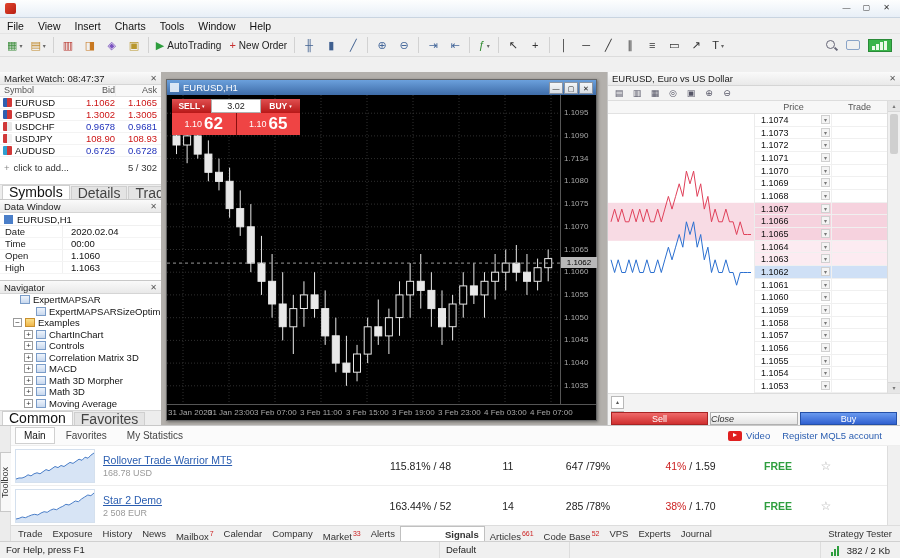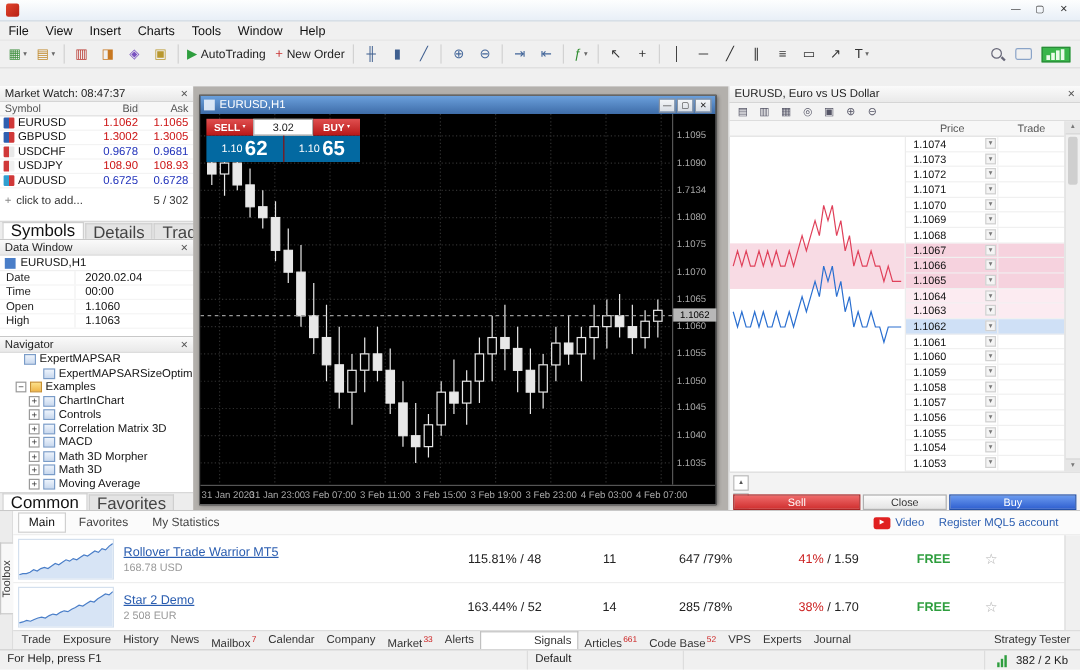--- a/index.html
+++ b/index.html
@@ -98,21 +98,21 @@
   .wick{stroke:#e8e8e8;stroke-width:1;}
   .cup{fill:#000;stroke:#e8e8e8;stroke-width:1;}
   .cdn{fill:#e8e8e8;stroke:#e8e8e8;stroke-width:1;}
   .cpl{stroke:#999;stroke-dasharray:3 3;stroke-width:1;}
 
   .oct{position:absolute;left:5px;top:4px;width:128px;}
   .oct-top{display:flex;height:14px;}
   .oct-sell,.oct-buy{width:39px;background:linear-gradient(#e05050,#b81818);color:#fff;font-weight:bold;font-size:8.5px;display:flex;align-items:center;justify-content:center;gap:2px;}
   .oct-spread{flex:1;background:#fff;border:1px solid #b0b0b0;display:flex;align-items:center;justify-content:center;font-size:9px;color:#222;}
   .oct-caret{font-size:5px;}
-  .oct-bottom{display:flex;height:22px;background:#0369a1;color:#fff;}
+  .oct-bottom{display:flex;height:22px;background:#ef4444;color:#fff;}
   .oct-price{flex:1;display:flex;align-items:flex-start;justify-content:center;padding-top:2px;}
   .oct-price.sellside{border-right:1px solid #8a0f0f;}
   .oct-small{font-size:9px;margin-top:4px;}
   .oct-big{font-size:17px;font-weight:bold;line-height:1.1;margin-left:2px;}
 
   
   .dom-panel{position:absolute;left:607px;top:0;width:293px;height:353px;background:#fff;border-left:1px solid #c8c8c8;}
   .dom-toolbar{height:15px;background:#f3f3f3;border-bottom:1px solid #ddd;display:flex;align-items:center;padding-left:3px;gap:2px;}
   .dom-tb-btn{width:16px;height:13px;font-size:9px;color:#556;text-align:center;line-height:12px;}
   .dom-content{position:absolute;top:29px;left:0;right:13px;bottom:32px;}
@@ -134,21 +134,21 @@
   .scr-thumb{margin:2px 2px;height:40px;background:#cfcfcf;border-radius:2px;}
   .dom-controls{position:absolute;left:0;right:0;bottom:0;height:32px;background:#f3f3f3;border-top:1px solid #ddd;padding:2px 3px;}
   .dc-row1{display:flex;gap:2px;height:13px;margin-bottom:3px;flex-direction:column;}
   .dc-spin{width:13px;height:13px;border:1px solid #b8b8b8;background:#fff;font-size:6px;text-align:center;line-height:11px;color:#555;}
   .dc-field{height:13px;border:1px solid #b8b8b8;background:#fff;display:flex;align-items:center;padding:0 3px;font-size:9px;}
   .dc-lot{width:46px;}
   .dc-sm{width:30px;color:#999;}
   .dc-caret{margin-left:auto;font-size:5px;color:#777;}
   .dc-row2{display:flex;gap:2px;height:13px;}
   .btn-sell{flex:1;background:linear-gradient(#ef6a6a,#d03030);color:#fff;font-size:9px;text-align:center;line-height:12px;border:1px solid #a82424;}
-  .btn-close{width:70px;background:linear-gradient(#fcfcfc,#e4e4e4);border:1px solid #b0b0b0;font-size:9px;text-align:center;line-height:12px;color:#333;}
+  .btn-close{width:88px;background:linear-gradient(#fcfcfc,#e4e4e4);border:1px solid #b0b0b0;font-size:9px;line-height:12px;color:#333;font-style:italic;}
   .btn-buy{flex:1;background:linear-gradient(#6a9aef,#3060d0);color:#fff;font-size:9px;text-align:center;line-height:12px;border:1px solid #2450a8;}
 
   
   .tbx{position:absolute;top:425px;left:0;width:900px;height:116px;background:#f0f0f0;border-top:1px solid #c8c8c8;}
   .tbx-side{position:absolute;left:0;top:0;width:11px;height:116px;background:#ececec;border-right:1px solid #ddd;}
   .tbx-vtab{position:absolute;left:0;top:26px;width:11px;height:60px;background:#f8f8f8;border:1px solid #c8c8c8;border-left:none;writing-mode:vertical-rl;transform:rotate(180deg);font-size:9px;color:#333;text-align:center;line-height:9px;}
   .tbx-main{position:absolute;left:11px;top:0;right:0;height:100px;background:#fff;border-bottom:1px solid #ddd;}
   .sig-tabs{height:20px;display:flex;align-items:center;padding-left:4px;gap:2px;background:#fbfbfb;border-bottom:1px solid #eee;}
   .sig-tab{padding:2px 8px;font-size:10px;color:#444;border:1px solid transparent;}
   .sig-tab.active{background:#fff;border-color:#d0d0d0;color:#111;}
@@ -166,21 +166,21 @@
   .growth{width:115px;}
   .weeks{width:60px;}
   .subs{width:100px;}
   .ddcol{width:105px;}
   .pricecol{width:70px;color:#2e9e3e;font-weight:bold;}
   .red{color:#cc2222;}
   .sig-star{width:26px;text-align:center;color:#b0b0b0;font-size:12px;}
   .tbx-scroll{position:absolute;right:0;top:20px;width:13px;height:80px;background:#f0f0f0;border-left:1px solid #ddd;}
   .bottom-tabs{position:absolute;left:11px;right:0;bottom:0;height:16px;display:flex;align-items:center;background:#f0f0f0;border-top:1px solid #ddd;padding-left:2px;}
   .btab{padding:0 5px;font-size:9.5px;color:#333;height:15px;line-height:15px;white-space:nowrap;}
-  .btab.active{background:#fff;border:1px solid #c0c0c0;border-bottom:none;font-weight:normal;padding-left:44px;}
+  .btab.active{background:#fff;border:1px solid #c0c0c0;border-bottom:none;font-weight:bold;padding-left:44px;}
   .badge{color:#cc2222;font-size:7px;margin-left:1px;vertical-align:super;}
   .bt-right{margin-left:auto;padding-right:8px;font-size:9.5px;color:#333;white-space:nowrap;}
 
   
   .statusbar{position:absolute;top:541px;left:0;width:900px;height:17px;background:#f0f0f0;border-top:1px solid #d0d0d0;display:flex;align-items:center;font-size:9.5px;color:#222;}
   .sb-cell{padding:0 6px;height:17px;line-height:16px;border-right:1px solid #ddd;}
   .sb-help{width:440px;}
   .sb-profile{width:130px;}
   .sb-spacer{flex:1;height:17px;border-right:1px solid #ddd;}
   .sb-traffic{display:flex;gap:5px;padding:0 10px;}

